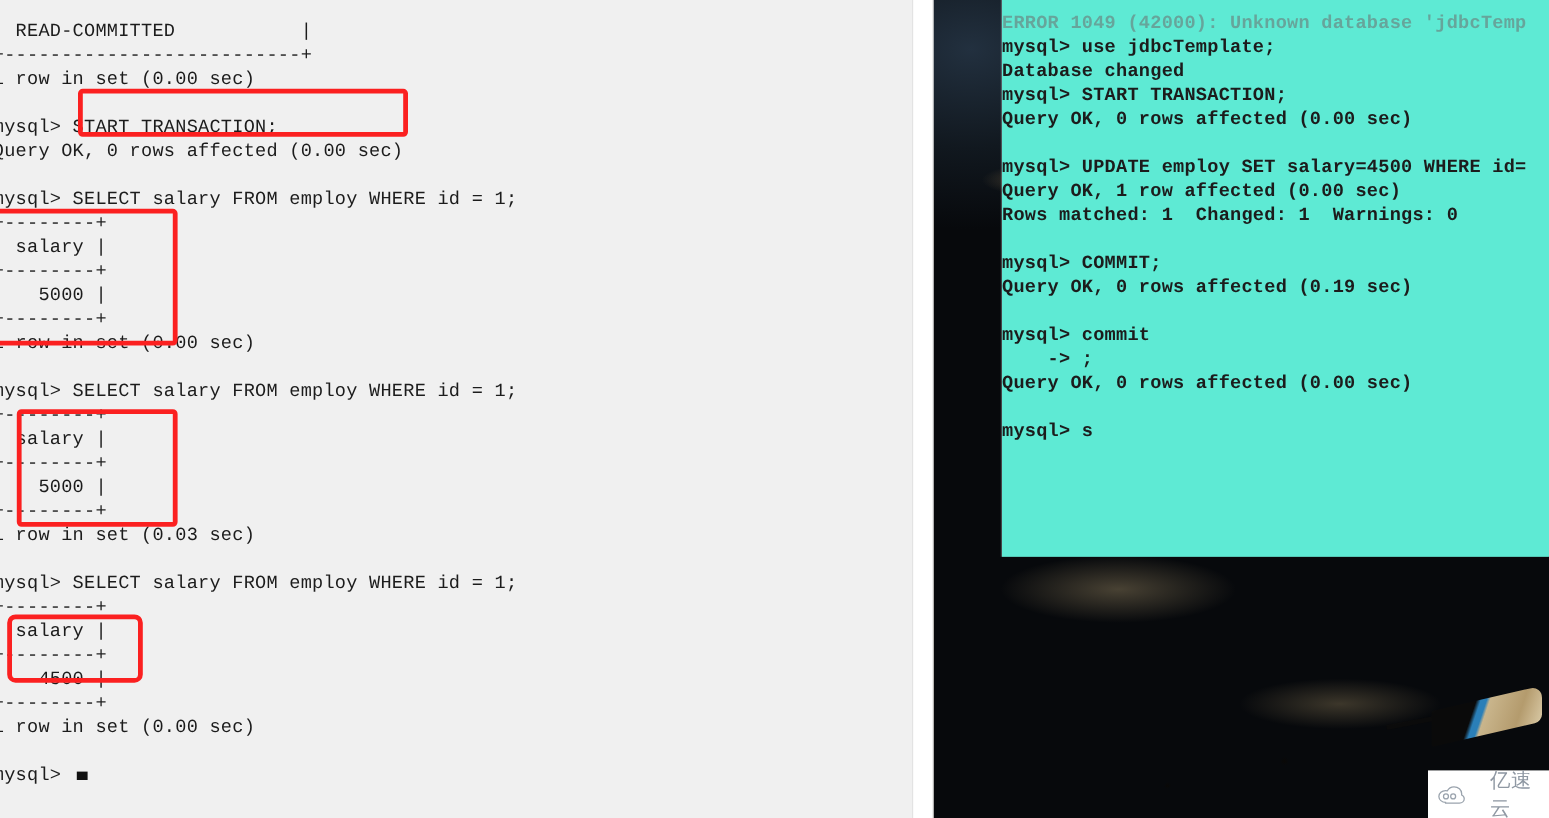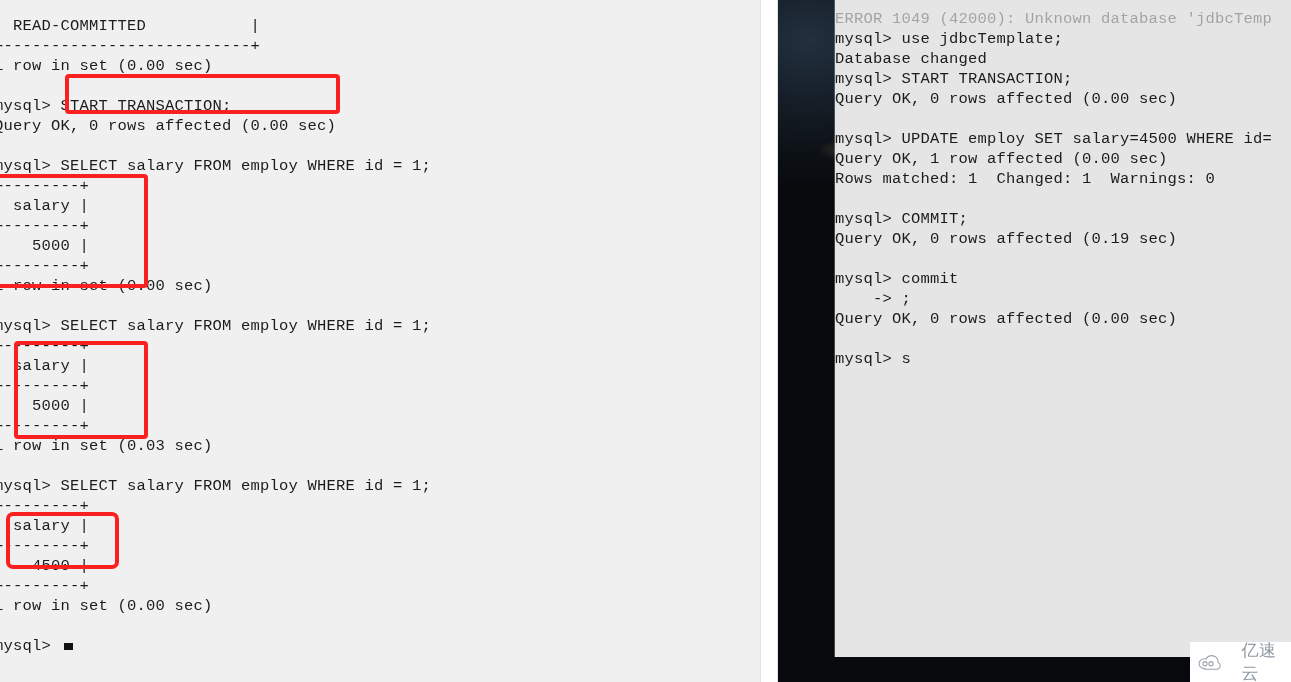--- a/index.html
+++ b/index.html
@@ -133,24 +133,25 @@
     right: 96px; top: 20px;
     width: 46px; height: 4px;
     background: #0b0b0b;
     transform: rotate(-11deg);
   }
 
   
   #right-terminal-window {
     position: absolute;
     left: 57px; top: 0px;
-    width: 456px; height: 657px;
-    background: #e5e5e5;
+    width: 456px; height: 464px;
+    background: #5eead4;
     overflow: hidden;
     box-shadow: -1px 0 0 rgba(255,255,255,.25);
+    font-weight: bold;
   }
   #right-console {
     position: absolute;
     left: 0px;
     top: -7px;
     width: 640px;
     font-family: "Liberation Mono", "DejaVu Sans Mono", monospace;
     font-size: 15.5px;
     line-height: 20px;
     color: #1c1c1c;

